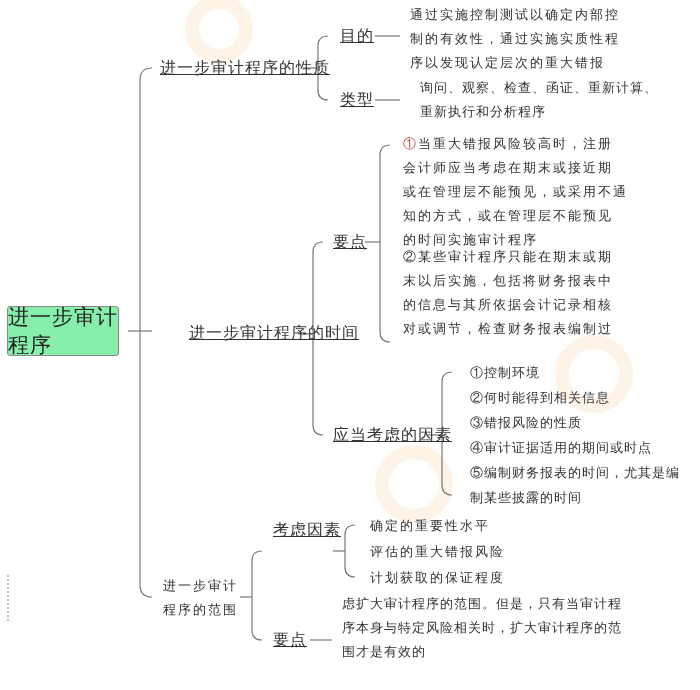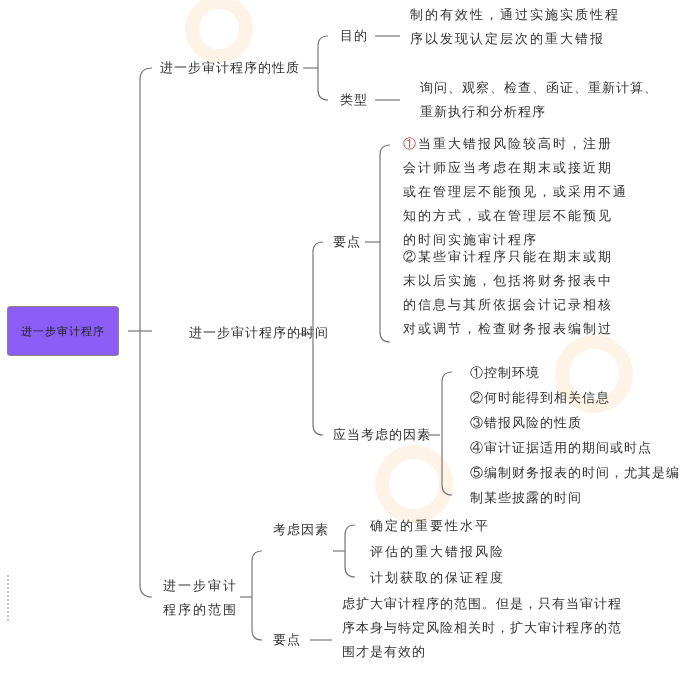--- a/index.html
+++ b/index.html
@@ -7,27 +7,27 @@
     width:700px; height:690px; position:relative; overflow:hidden;
     background:#ffffff;
     font-family: "DejaVu Serif", "Liberation Serif", serif;
     color:#333333;
   }
   .wm { position:absolute; pointer-events:none; }
   .wm-circle {
     border-radius:50%;
     border:14px solid rgba(250,190,120,0.18);
   }
-  .t { position:absolute; font-size:13px; line-height:24px; white-space:nowrap; letter-spacing:1px; }
+  .t { position:absolute; font-size:16px; line-height:24px; white-space:nowrap; letter-spacing:1px;text-decoration:underline; }
   .t-block { position:absolute; font-size:13px; line-height:24px; letter-spacing:2px; }
   .root-box {
     position:absolute; left:7px; top:306px; width:110px; height:48px;
-    border:1px solid #8a8a8a; border-radius:3px; background:#8b5cf6;
+    border:1px solid #8a8a8a; border-radius:3px; background:#86efac;
     display:flex; align-items:center; justify-content:center;
-    font-size:11px; letter-spacing:1px; color:#222;
+    font-size:21px; letter-spacing:1px; color:#222;
   }
   svg.lines { position:absolute; left:0; top:0; }
   .red { color:#c8413a; }
 </style>
 </head>
 <body>
 
 <div class="wm wm-circle" style="left:185px;top:-5px;width:40px;height:40px;"></div>
 <div class="wm wm-circle" style="left:555px;top:335px;width:50px;height:50px;"></div>
 <div class="wm wm-circle" style="left:375px;top:445px;width:50px;height:50px;"></div>
@@ -60,20 +60,21 @@
   <line x1="8" y1="575" x2="8" y2="622" stroke="#888" stroke-width="1" stroke-dasharray="2,2"></line>
 </svg>
 
 <div class="root-box">
   <span>进一步审计程序</span>
 </div>
 
 <div class="t" style="left:160px;top:56px;">进一步审计程序的性质</div>
 <div class="t" style="left:340px;top:24px;">目的</div>
 <div class="t-block" style="left:410px;top:3px;width:280px;">
+  <div>通过实施控制测试以确定内部控</div>
   <div>制的有效性，通过实施实质性程</div>
   <div>序以发现认定层次的重大错报</div>
 </div>
 <div class="t" style="left:340px;top:88px;">类型</div>
 <div class="t-block" style="left:410px;top:76px;width:290px;letter-spacing:1px;margin-left:10px;">
   <div>询问、观察、检查、函证、重新计算、</div>
   <div>重新执行和分析程序</div>
 </div>
 
 <div class="t" style="left:163px;top:321px;margin-left:26px;">进一步审计程序的时间</div>

